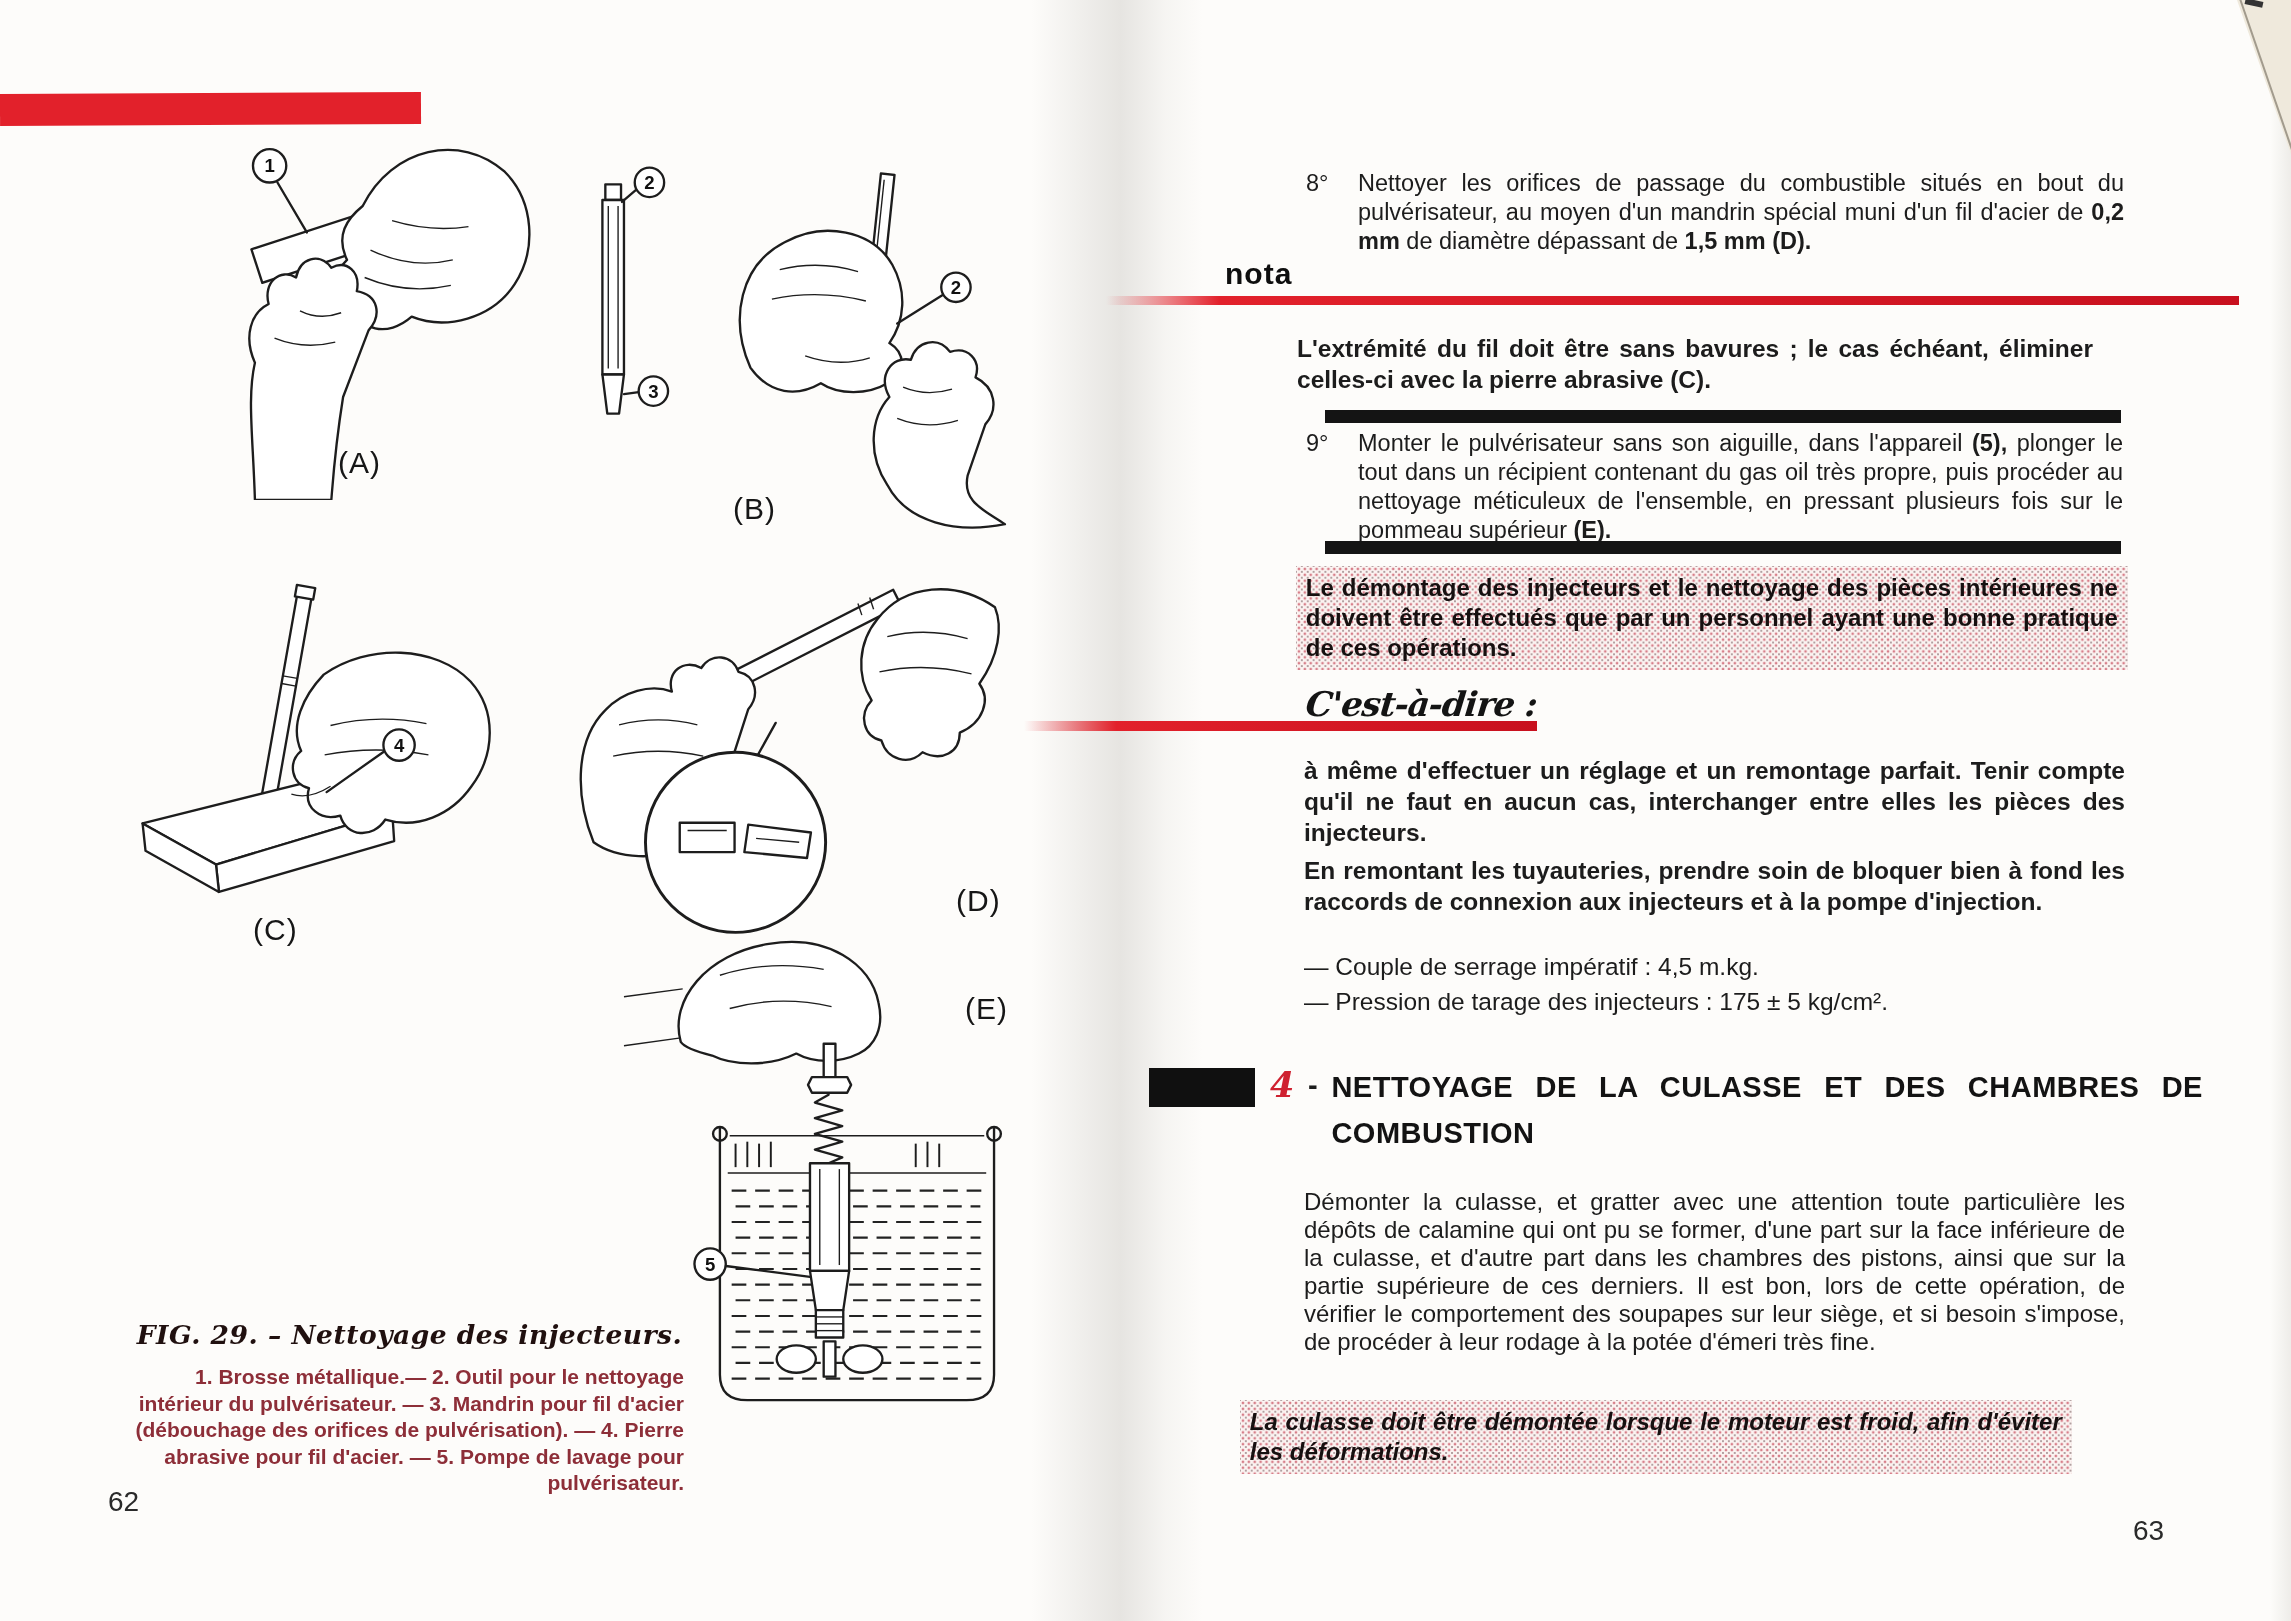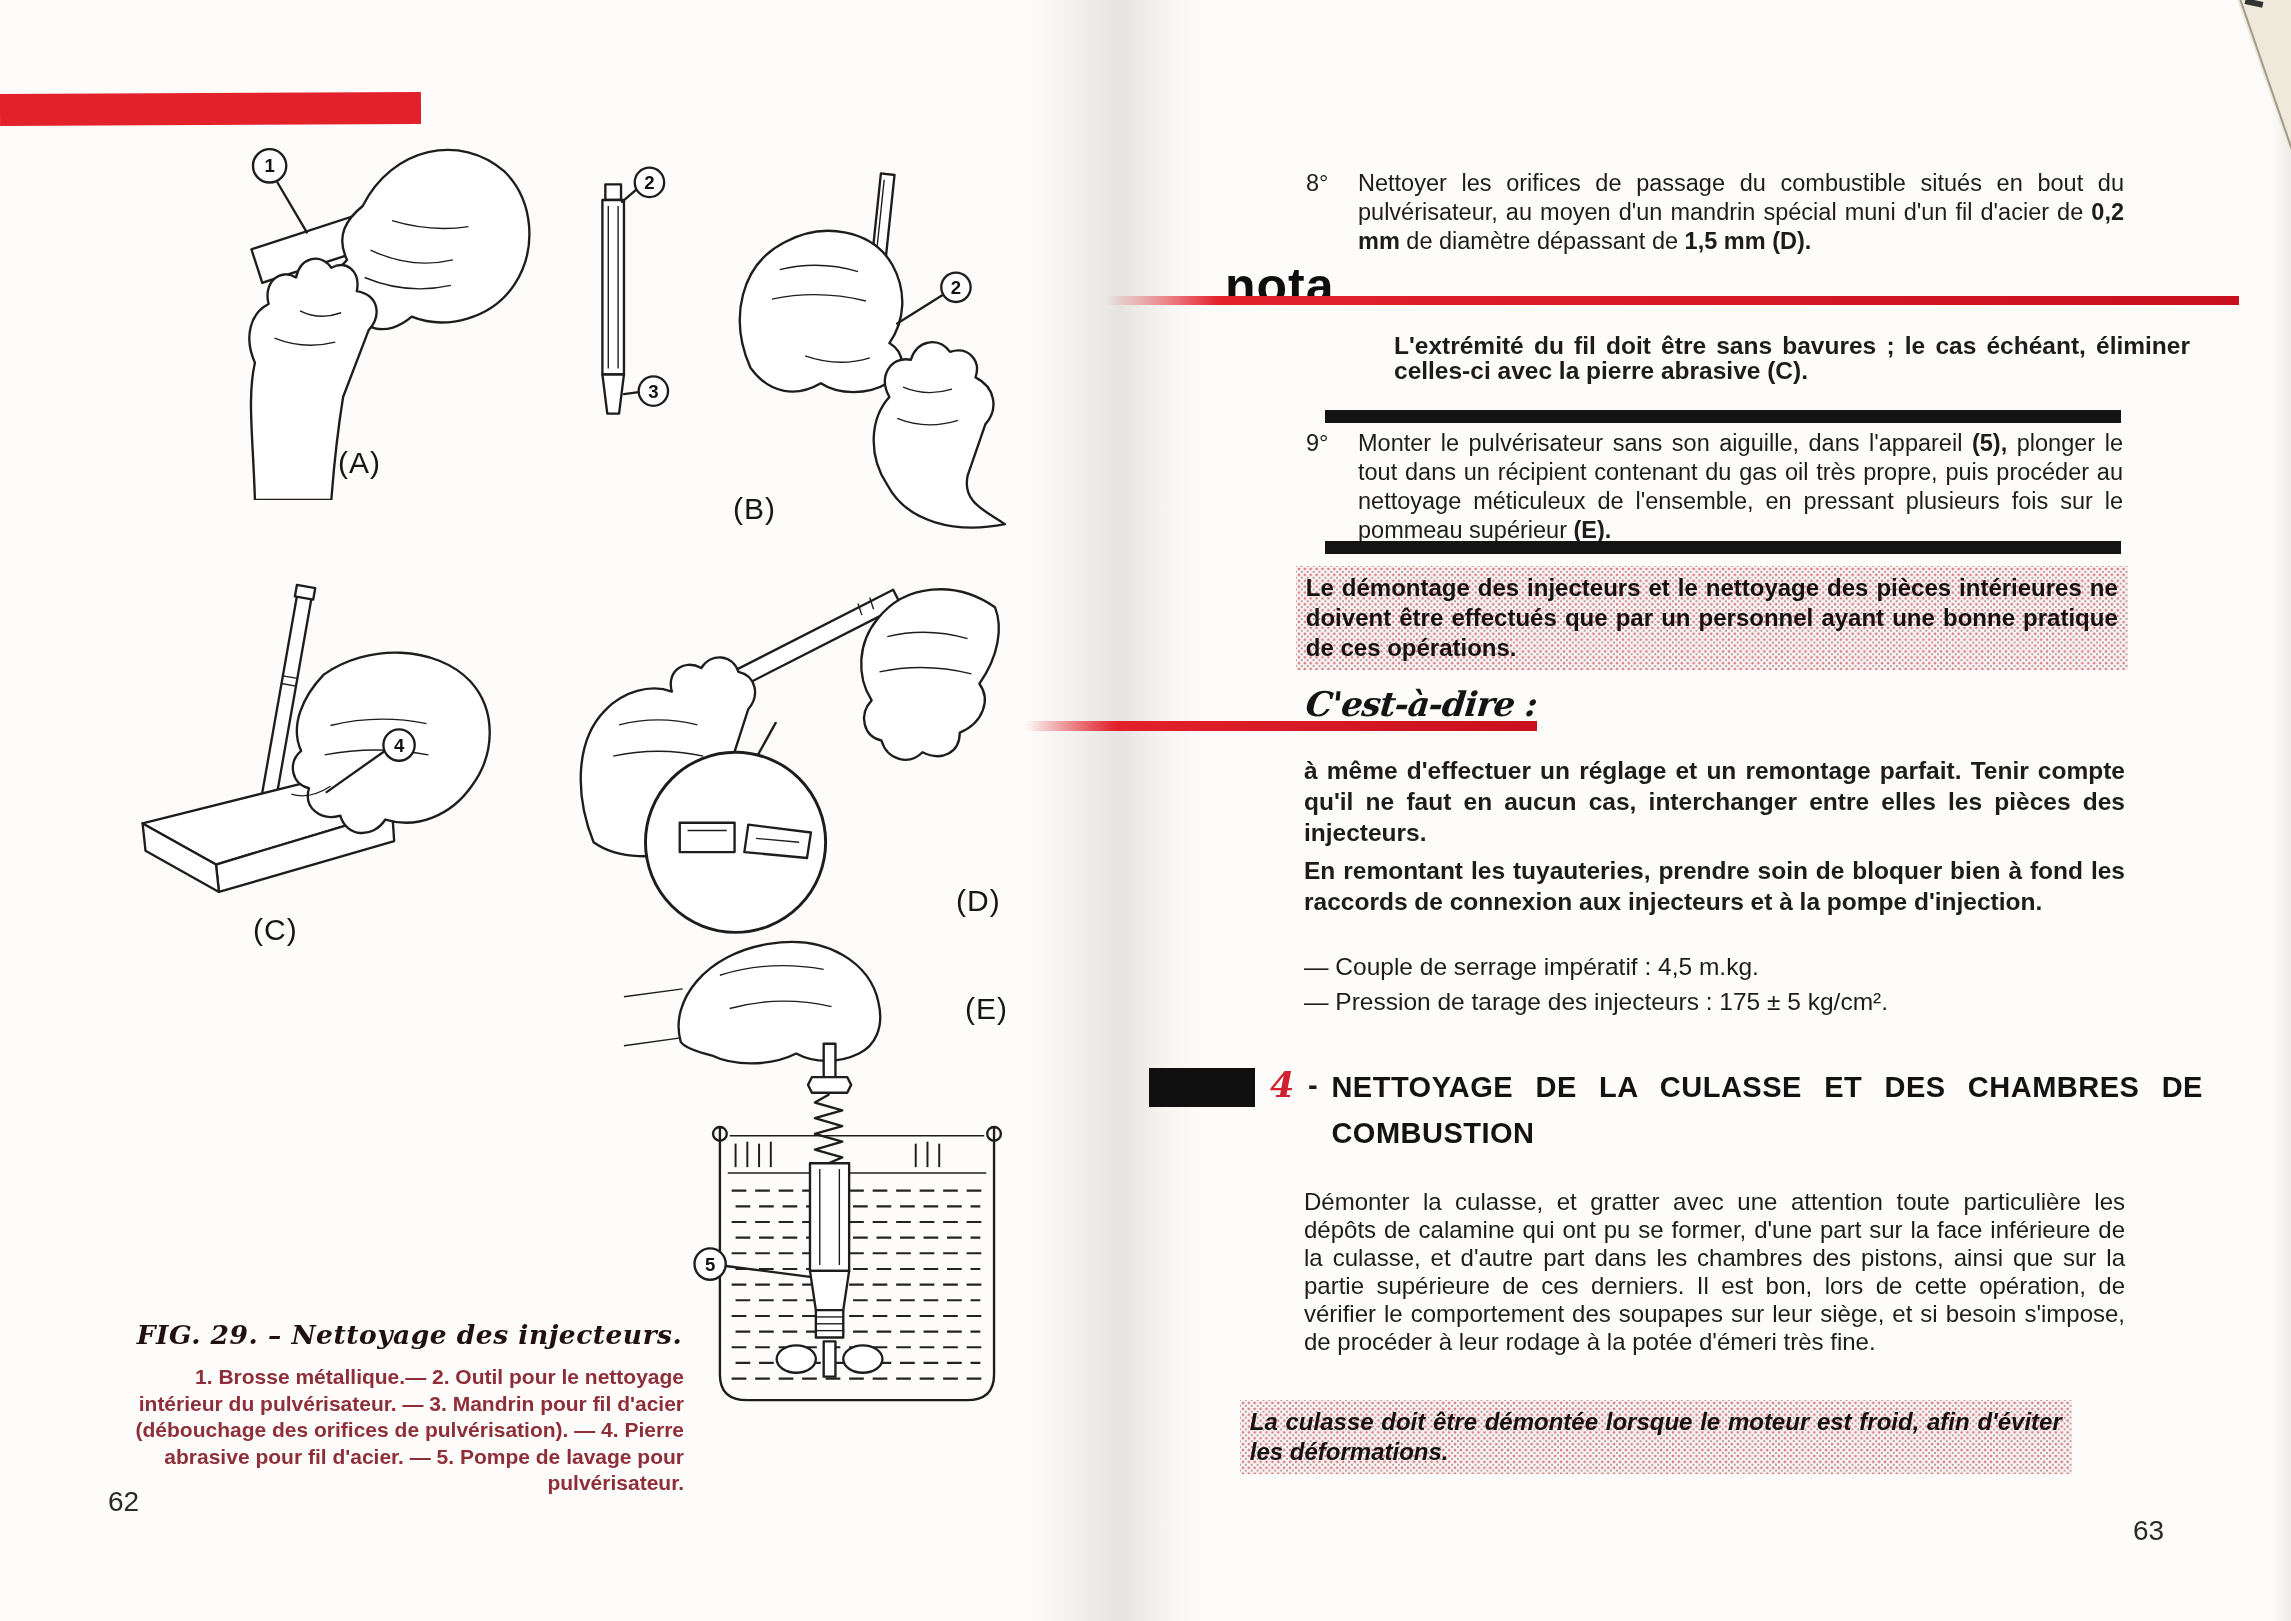--- a/index.html
+++ b/index.html
@@ -22,27 +22,27 @@
   .rightedge{right:0;top:0;width:21.6px;height:1621px;
           background:linear-gradient(to left,rgba(95,88,70,.10),rgba(95,88,70,0));}
   .corner{right:0;top:0;width:55px;height:157px;background:#efe9dc;
           clip-path:polygon(100% 0,100% 100%,0 0);}
   .corner-line{left:2238px;top:-3.9px;width:2px;height:167px;background:#a29b8d;
           transform:rotate(-19deg);transform-origin:top left;}
   .corner-tick{left:2245px;top:0;width:17.6px;height:5.9px;background:#333;transform:rotate(12deg);}
   
   .rp{font-size:23.5px;line-height:29px;}
   .pnum{position:absolute;left:-52px;top:0;font-size:23.5px;}
-  .notahead{left:1225px;top:257px;font-size:50px;font-weight:bold;letter-spacing:1px;color:#0e0e0e;}
+  .notahead{left:1225px;top:257px;font-size:30px;font-weight:bold;letter-spacing:1px;color:#0e0e0e;}
   .redline1{left:1106px;top:296px;width:1133px;height:8.8px;
             background:linear-gradient(to right,rgba(226,33,43,0) 0%,#e2212b 10%,#c8101e 100%);}
   .redline2{left:1024px;top:721px;width:513px;height:9.8px;
             background:linear-gradient(to right,rgba(226,33,43,0) 0%,#e2212b 18%,#c8101e 100%);}
   .blackbar{background:#141414;height:12.7px;width:796px;left:1325px;}
-  .notetext{left:1394px;top:333px;width:796px;font-weight:bold;font-size:24.5px;line-height:25px;}
+  .notetext{left:1297px;top:333px;width:796px;font-weight:bold;font-size:24.5px;line-height:31px;}
   .halftone{background-color:#fbf4f2;
     background-image:radial-gradient(circle,rgba(185,30,52,.55) 1.1px,rgba(185,30,52,0) 1.7px),
                      radial-gradient(circle,rgba(60,22,28,.38) 1px,rgba(60,22,28,0) 1.5px);
     background-size:5.9px 5.9px,5.9px 5.9px;background-position:0 0,2.9px 2.9px;
     padding:6.9px 9.8px;font-weight:bold;font-size:24px;line-height:30px;color:#161010;}
   .script{left:1306px;top:684px;font-family:"DejaVu Serif",serif;font-style:italic;font-weight:bold;
           font-size:34px;transform:skewX(-6deg);color:#141414;letter-spacing:-1px;}
   .bold-par{font-weight:bold;font-size:24.5px;line-height:31px;}
   .bullet{font-weight:normal;font-size:24.5px;}
   .sec4bar{left:1149px;top:1068px;width:106px;height:39px;background:#101010;}

